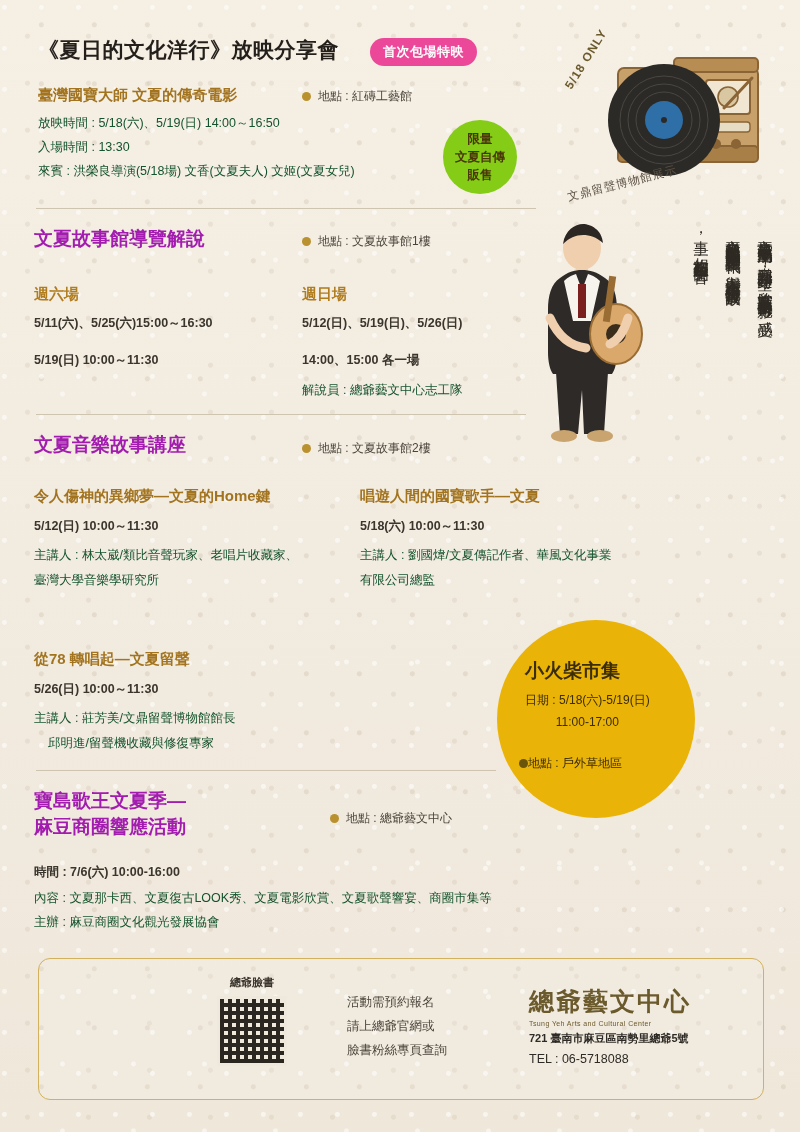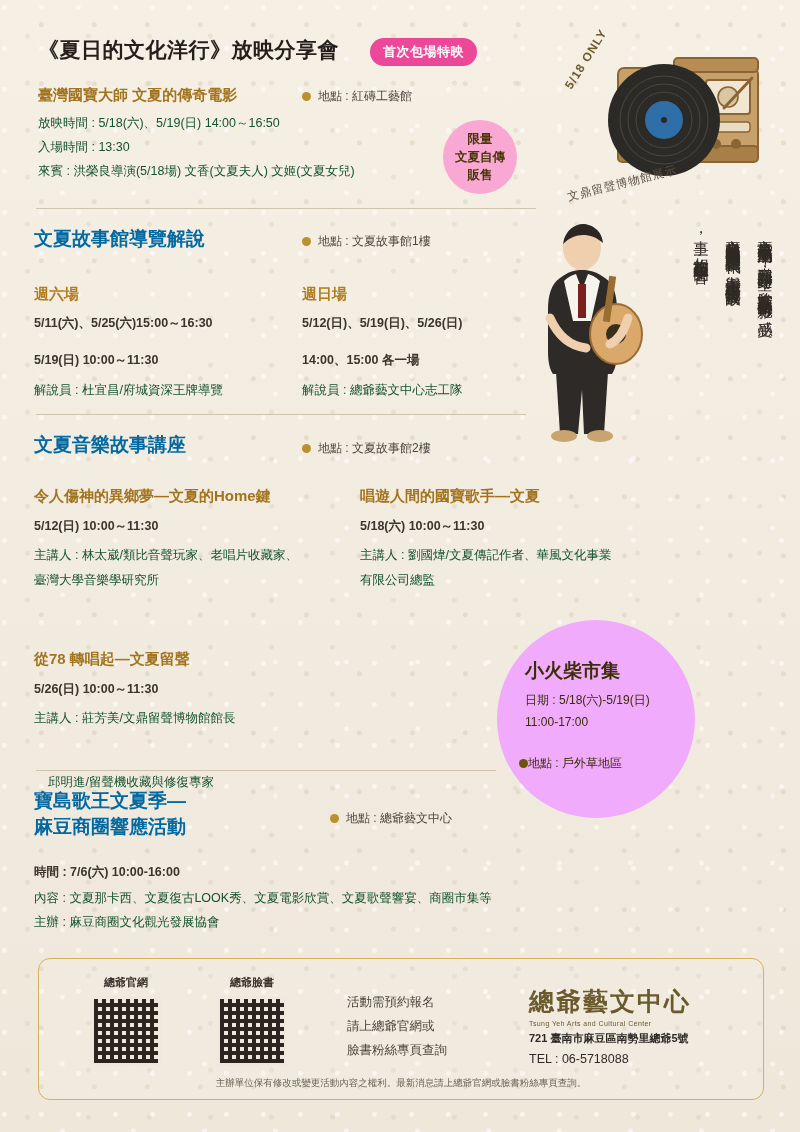--- a/index.html
+++ b/index.html
@@ -18,55 +18,56 @@
       radial-gradient(circle at 45% 77%, rgba(190,175,150,.2) 0 2px, transparent 3px),
       radial-gradient(circle at 88% 88%, rgba(255,255,255,.5) 0 2px, transparent 3px),
       linear-gradient(180deg,#f5efe4 0%,#f2ebe0 50%,#efe7da 100%);
     background-size:37px 41px,53px 59px,61px 47px,71px 67px,100% 100%;
     pointer-events:none;
   }
   .sheet{position:absolute;inset:0;}
 
   
   .h1{font-size:21px;font-weight:bold;letter-spacing:.5px;color:#241f1a;}
-  .h2{font-size:19px;font-weight:bold;color:#0369a1;}
+  .h2{font-size:19px;font-weight:bold;color:#a21caf;}
   .h3{font-size:15px;font-weight:bold;color:#a3741f;}
   .h3b{font-size:15px;font-weight:bold;color:#b07c1d;}
   .t{font-size:12.5px;line-height:1.65;color:#14532d;}
   .tb{font-size:12.5px;line-height:1.65;color:#3a352d;font-weight:bold;}
   .small{font-size:11px;line-height:1.6;color:#4a443b;}
 
   .rule{height:1px;background:#cfc4b0;}
 
   
   .place{display:flex;align-items:center;gap:7px;font-size:12px;color:#4a443b;}
   .dot{width:9px;height:9px;border-radius:50%;background:#b9912f;display:inline-block;}
 
   
   .badge{
     display:inline-flex;align-items:center;justify-content:center;
     background:#ec4899;color:#fff;border-radius:14px;
     font-size:13px;font-weight:bold;padding:5px 13px;letter-spacing:.5px;
   }
   .circle-badge{
-    width:74px;height:74px;border-radius:50%;background:#f9a8d4;color:#4a3608;
+    width:74px;height:74px;border-radius:50%;background:#84cc16;color:#4a3608;
     display:flex;flex-direction:column;align-items:center;justify-content:center;
     font-size:12.5px;font-weight:bold;line-height:1.45;text-align:center;
   }
 
   
   .vert{
     writing-mode:vertical-rl;text-orientation:upright;
     font-size:15.5px;line-height:1.9;letter-spacing:1px;color:#2f2b24;
   }
 
   
   .market{
     position:absolute;left:497px;top:620px;width:198px;height:198px;border-radius:50%;
-    background:#f0abfc;
+    background:#eab308;
+    text-align:center;
   }
   .market .mt{position:absolute;left:28px;top:38px;font-size:19px;font-weight:bold;color:#3b2d06;}
   .market .md{position:absolute;left:28px;top:70px;font-size:12px;line-height:1.8;color:#3b2d06;}
   .market .mp{position:absolute;left:22px;top:135px;display:flex;align-items:center;font-size:12px;color:#3b2d06;}
   .market .mp .dot{background:#6a5409;}
 
   
   .footer{
     position:absolute;left:38px;top:958px;width:724px;height:140px;
     border:1.6px solid #d2b15c;border-radius:12px;background:rgba(255,255,255,.12);
@@ -144,21 +145,20 @@
 
   <div style="position:absolute;left:34px;top:226px;" class="h2">文夏故事館導覽解說</div>
   <div style="position:absolute;left:302px;top:233px;" class="place">
     <span class="dot"></span>
     <span>地點 : 文夏故事館1樓</span>
   </div>
 
   <div style="position:absolute;left:34px;top:285px;" class="h3b">週六場</div>
   <div style="position:absolute;left:34px;top:313px;" class="tb">5/11(六)、5/25(六)15:00～16:30</div>
   <div style="position:absolute;left:34px;top:350px;" class="tb">5/19(日) 10:00～11:30</div>
-  <div style="position:absolute;left:34px;top:380px;" class="t">解說員 : 杜宜昌/府城資深王牌導覽</div>
 
   <div style="position:absolute;left:302px;top:285px;" class="h3b">週日場</div>
   <div style="position:absolute;left:302px;top:313px;" class="tb">5/12(日)、5/19(日)、5/26(日)</div>
   <div style="position:absolute;left:302px;top:350px;" class="tb">14:00、15:00 各一場</div>
   <div style="position:absolute;left:302px;top:380px;" class="t">解說員 : 總爺藝文中心志工隊</div>
 
   <div class="rule" style="position:absolute;left:36px;top:414px;width:490px;"></div>
 
   <svg class="singer" viewBox="0 0 130 220">
     <ellipse cx="62" cy="26" rx="19" ry="22" fill="#f0cfae"></ellipse>
@@ -189,21 +189,21 @@
   <div style="position:absolute;left:34px;top:570px;" class="t">臺灣大學音樂學研究所</div>
 
   <div style="position:absolute;left:360px;top:487px;" class="h3">唱遊人間的國寶歌手—文夏</div>
   <div style="position:absolute;left:360px;top:516px;" class="tb">5/18(六) 10:00～11:30</div>
   <div style="position:absolute;left:360px;top:545px;" class="t">主講人 : 劉國煒/文夏傳記作者、華風文化事業</div>
   <div style="position:absolute;left:360px;top:570px;" class="t">有限公司總監</div>
 
   <div style="position:absolute;left:34px;top:650px;" class="h3">從78 轉唱起—文夏留聲</div>
   <div style="position:absolute;left:34px;top:679px;" class="tb">5/26(日) 10:00～11:30</div>
   <div style="position:absolute;left:34px;top:708px;" class="t">主講人 : 莊芳美/文鼎留聲博物館館長</div>
-  <div style="position:absolute;left:48px;top:733px;margin-top:39px;" class="t">邱明進/留聲機收藏與修復專家</div>
+  <div style="position:absolute;left:48px;top:733px;" class="t">邱明進/留聲機收藏與修復專家</div>
 
   <div class="market">
     <div class="mt">小火柴市集</div>
     <div class="md">
       <div>日期 : 5/18(六)-5/19(日)</div>
       <div>11:00-17:00</div>
     </div>
     <div class="mp">
       <span class="dot"></span>
       <span>地點 : 戶外草地區</span>
@@ -220,38 +220,33 @@
   </div>
   <div style="position:absolute;left:34px;top:862px;" class="tb">時間 : 7/6(六) 10:00-16:00</div>
   <div style="position:absolute;left:34px;top:888px;" class="t">內容 : 文夏那卡西、文夏復古LOOK秀、文夏電影欣賞、文夏歌聲響宴、商圈市集等</div>
   <div style="position:absolute;left:34px;top:912px;" class="t">主辦 : 麻豆商圈文化觀光發展協會</div>
 
   <div class="vert" style="position:absolute;right:20px;top:228px;height:700px;">文夏故事館成立滿周年了！邀您共同穿越時空，欣賞寶島歌王文夏的傳奇電影，感受</div>
   <div class="vert" style="position:absolute;right:52px;top:228px;height:700px;">文夏從留聲機唱進黑膠唱片和台語電影的年代，與臺灣本土台語流行音樂背後的故</div>
   <div class="vert" style="position:absolute;right:84px;top:228px;height:700px;">事，相約一起來聽百年的聲音！</div>
 
   <div class="footer">
-    <div class="qr-wrap" style="left:52px;top:16px;">
-      <div class="qr-cap">總爺官網</div>
-      <div class="qr"></div>
-    </div>
     <div class="qr-wrap" style="left:178px;top:16px;">
       <div class="qr-cap">總爺臉書</div>
       <div class="qr"></div>
     </div>
 
     <div style="position:absolute;left:308px;top:32px;" class="small">
       <div style="font-size:12.5px;line-height:1.9;">活動需預約報名</div>
       <div style="font-size:12.5px;line-height:1.9;">請上總爺官網或</div>
       <div style="font-size:12.5px;line-height:1.9;">臉書粉絲專頁查詢</div>
     </div>
 
     <div style="position:absolute;left:490px;top:26px;">
       <div class="logo-script">總爺藝文中心</div>
       <div class="logo-en">Tsung Yeh Arts and Cultural Center</div>
     </div>
     <div style="position:absolute;left:490px;top:72px;font-size:11px;font-weight:bold;color:#2e2b26;">721 臺南市麻豆區南勢里總爺5號</div>
     <div style="position:absolute;left:490px;top:93px;font-size:12.5px;color:#2e2b26;">TEL : 06-5718088</div>
 
-    <div style="position:absolute;left:0;right:0;top:118px;text-align:center;font-size:9.5px;color:#6b6458;">主辦單位保有修改或變更活動內容之權利。最新消息請上總爺官網或臉書粉絲專頁查詢。</div>
   </div>
 
 </div>
 
 </body></html>

